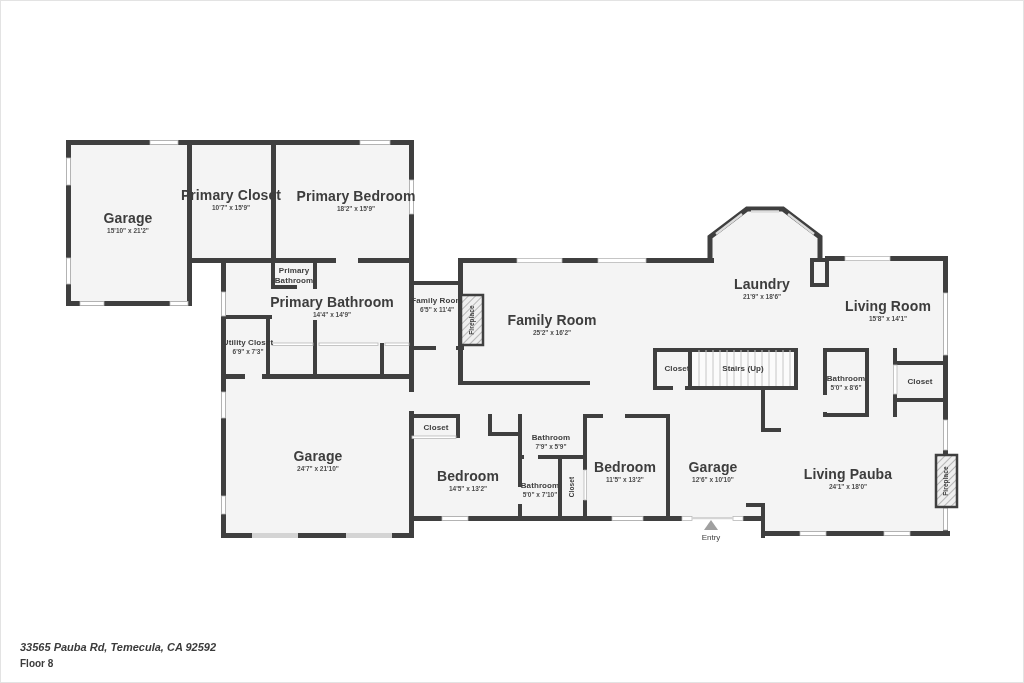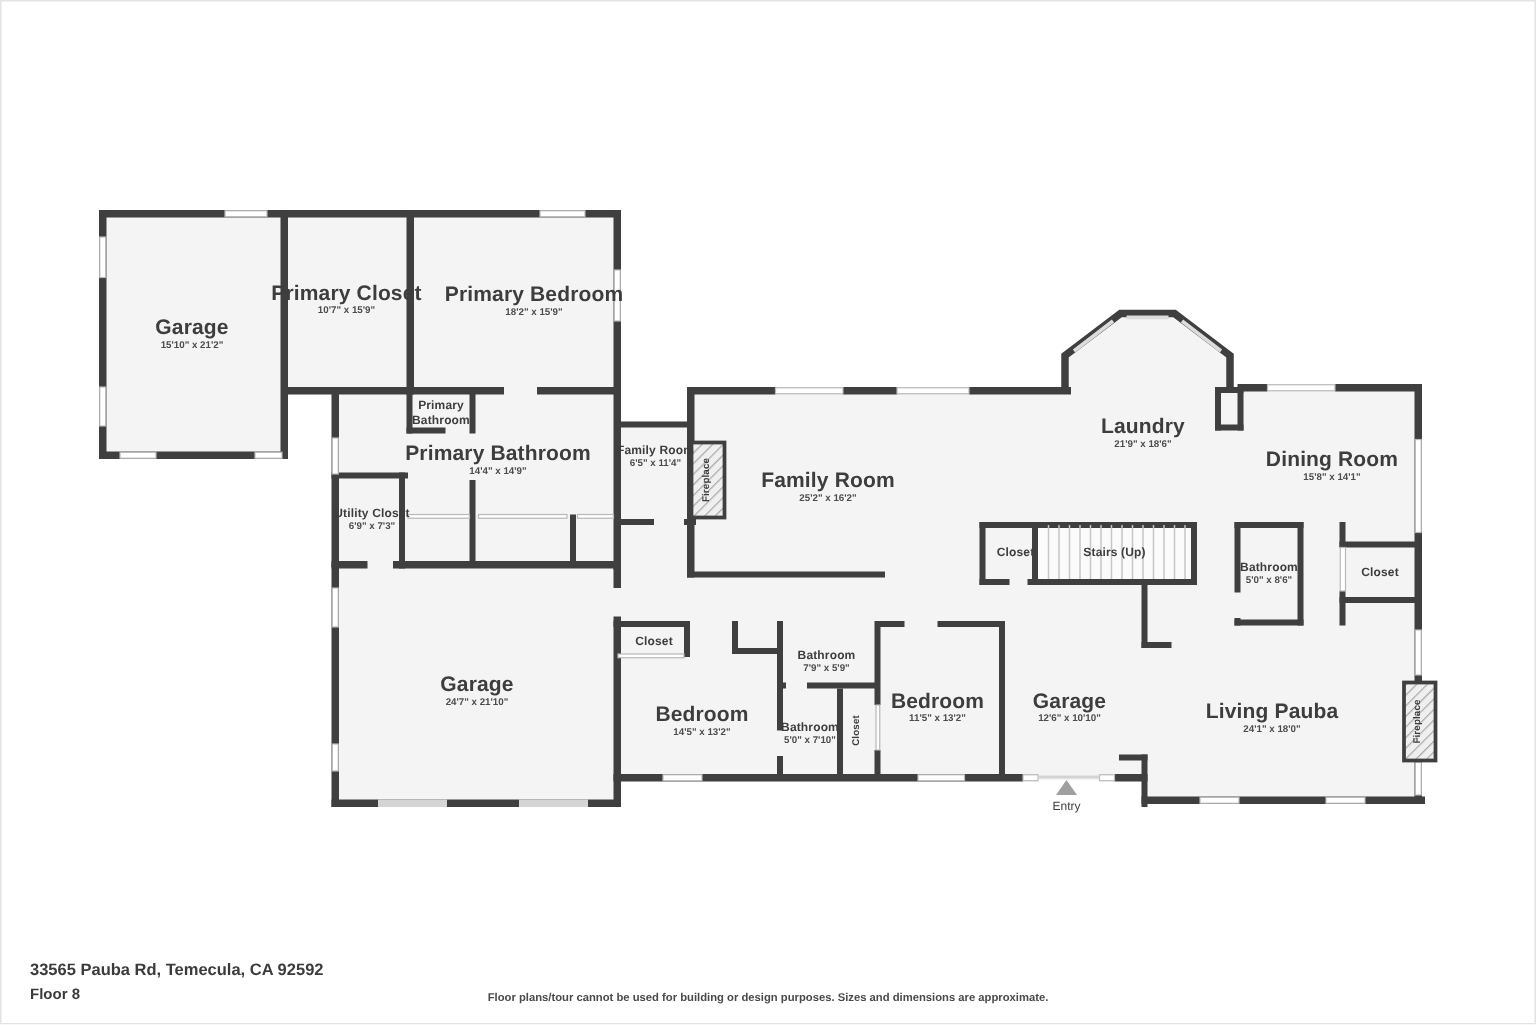--- a/index.html
+++ b/index.html
@@ -7,21 +7,21 @@
   .plan{position:relative;width:1024px;height:683px;background:#fff;overflow:hidden;box-shadow:inset 0 0 0 1px #e3e3e3;}
   .plan svg{position:absolute;left:0;top:0;}
   .room-label{position:absolute;transform:translate(-50%,-50%);text-align:center;color:#3d3d3d;line-height:1.3;white-space:nowrap;}
   .room-name{font-size:14px;font-weight:700;letter-spacing:.1px;}
   .room-dims{font-size:6.5px;font-weight:600;color:#4c4c4c;}
   .small .room-name{font-size:8px;}
   .wrap .room-name{white-space:normal;width:54px;margin:0 auto;}
   .vertical{transform:translate(-50%,-50%) rotate(-90deg);}
   .vertical .room-name{font-size:6.5px;}
   .entry-label{position:absolute;transform:translate(-50%,0);font-size:8px;font-weight:400;color:#3d3d3d;}
-  .footer-address{position:absolute;left:20px;top:641px;font-size:11px;font-weight:700;color:#3b3b3b;}
+  .footer-address{position:absolute;left:20px;top:641px;font-size:11px;font-weight:700;color:#3b3b3b;font-style:italic;}
   .footer-floor{position:absolute;left:20px;top:658px;font-size:10px;font-weight:700;color:#3b3b3b;}
   .footer-disclaimer{position:absolute;left:0;top:660px;width:100%;text-align:center;font-size:7.5px;font-weight:700;color:#4a4a4a;}
 </style>
 </head>
 <body>
 
 <div class="plan">
 
   <svg width="1024" height="683" viewBox="0 0 1024 683">
     <defs>
@@ -245,21 +245,21 @@
   </div>
   <div class="room-label" style="left:552px;top:324px">
     <div class="room-name">Family Room</div>
     <div class="room-dims">25'2" x 16'2"</div>
   </div>
   <div class="room-label" style="left:762px;top:288px">
     <div class="room-name">Laundry</div>
     <div class="room-dims">21'9" x 18'6"</div>
   </div>
   <div class="room-label" style="left:888px;top:310px">
-    <div class="room-name">Dining Room</div>
+    <div class="room-name">Living Room</div>
     <div class="room-dims">15'8" x 14'1"</div>
   </div>
   <div class="room-label small" style="left:677px;top:369px">
     <div class="room-name">Closet</div>
   </div>
   <div class="room-label small" style="left:743px;top:369px">
     <div class="room-name">Stairs (Up)</div>
   </div>
   <div class="room-label small" style="left:846px;top:383px">
     <div class="room-name">Bathroom</div>
@@ -303,15 +303,14 @@
     <div class="room-dims">24'1" x 18'0"</div>
   </div>
   <div class="room-label vertical" style="left:946px;top:481px">
     <div class="room-name">Fireplace</div>
   </div>
 
   <div class="entry-label" style="left:711px;top:533px">Entry</div>
 
   <div class="footer-address">33565 Pauba Rd, Temecula, CA 92592</div>
   <div class="footer-floor">Floor 8</div>
-  <div class="footer-disclaimer">Floor plans/tour cannot be used for building or design purposes. Sizes and dimensions are approximate.</div>
 
 </div>
 
 </body></html>

